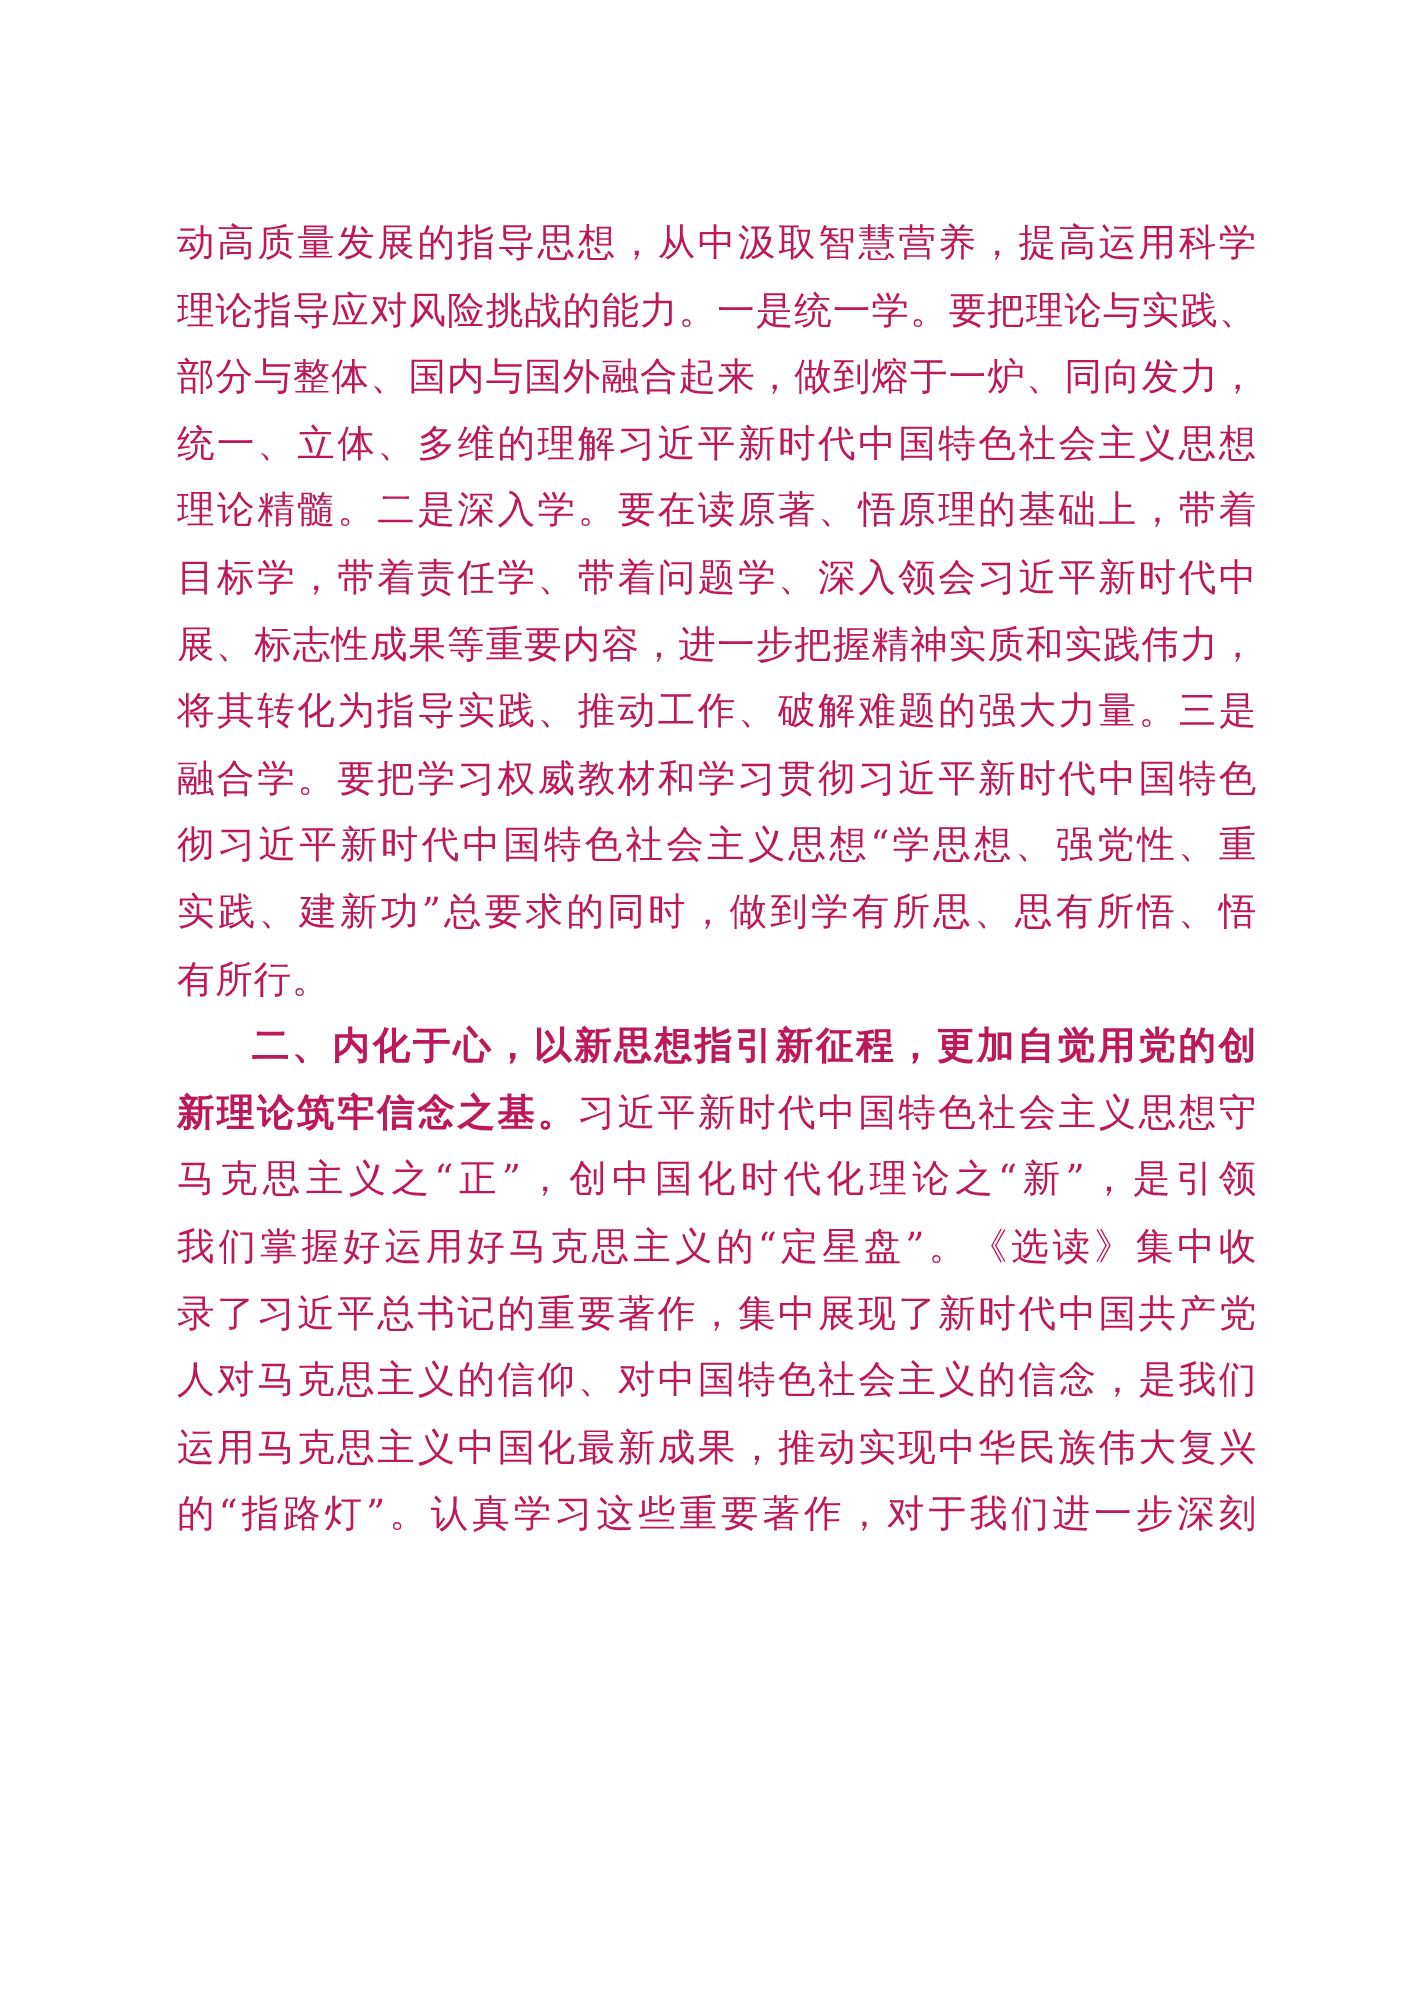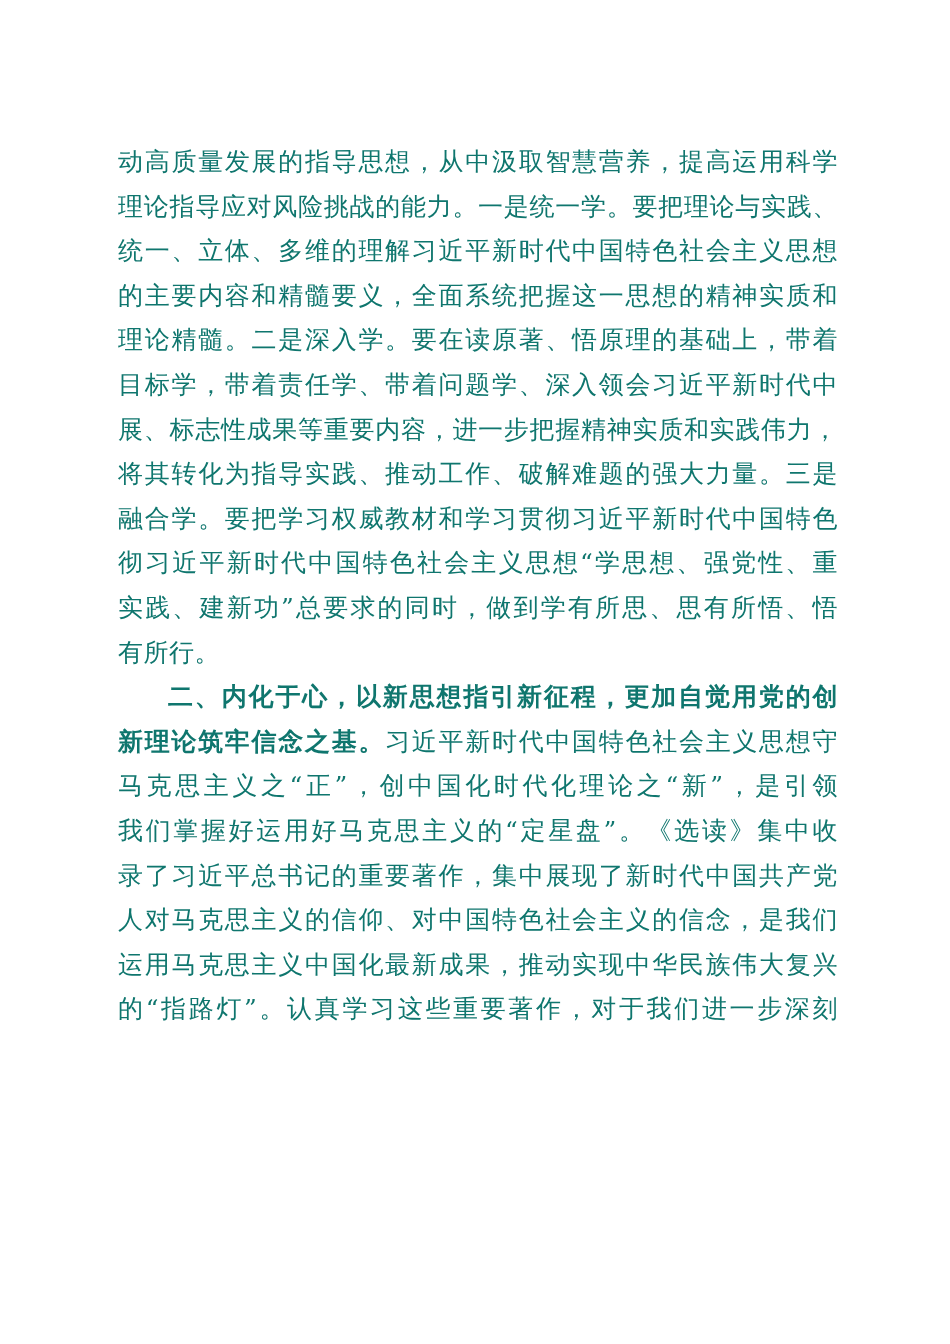--- a/index.html
+++ b/index.html
@@ -5,21 +5,21 @@
   html, body {
     margin: 0;
     padding: 0;
     background: #ffffff;
   }
   .page {
     position: relative;
     width: 950px;
     height: 1344px;
     background: #ffffff;
-    color: #0f766e;
+    color: #be185d;
     overflow: hidden;
     font-family: "DejaVu Serif", serif;
   }
   .text-block {
     position: absolute;
     left: 118px;
     top: 140px;
     width: 720px;
   }
   .line {
@@ -49,22 +49,22 @@
     font-family: Liberation Mono, monospace;
   }
 </style>
 </head>
 <body>
 
 <div class="page">
   <div class="text-block">
       <div class="line justify"><span class="seg">动高质量发展的指导思想，从中汲取智慧营养，提高运用科学</span></div>
       <div class="line justify"><span class="seg">理论指导应对风险挑战的能力。一是统一学。要把理论与实践、</span></div>
+      <div class="line justify"><span class="seg">部分与整体、国内与国外融合起来，做到熔于一炉、同向发力，</span></div>
       <div class="line justify"><span class="seg">统一、立体、多维的理解习近平新时代中国特色社会主义思想</span></div>
-      <div class="line justify"><span class="seg">的主要内容和精髓要义，全面系统把握这一思想的精神实质和</span></div>
       <div class="line justify"><span class="seg">理论精髓。二是深入学。要在读原著、悟原理的基础上，带着</span></div>
       <div class="line justify"><span class="seg">目标学，带着责任学、带着问题学、深入领会习近平新时代中</span></div>
       <div class="line justify"><span class="seg">展、标志性成果等重要内容，进一步把握精神实质和实践伟力，</span></div>
       <div class="line justify"><span class="seg">将其转化为指导实践、推动工作、破解难题的强大力量。三是</span></div>
       <div class="line justify"><span class="seg">融合学。要把学习权威教材和学习贯彻习近平新时代中国特色</span></div>
       <div class="line justify"><span class="seg">彻习近平新时代中国特色社会主义思想“学思想、强党性、重</span></div>
       <div class="line justify"><span class="seg">实践、建新功”总要求的同时，做到学有所思、思有所悟、悟</span></div>
       <div class="line no-justify"><span class="seg">有所行。</span></div>
       <div class="line justify indent"><span class="seg bold">二、内化于心，以新思想指引新征程，更加自觉用党的创</span></div>
       <div class="line justify"><span class="seg bold">新理论筑牢信念之基。</span><span class="seg">习近平新时代中国特色社会主义思想守</span></div>

